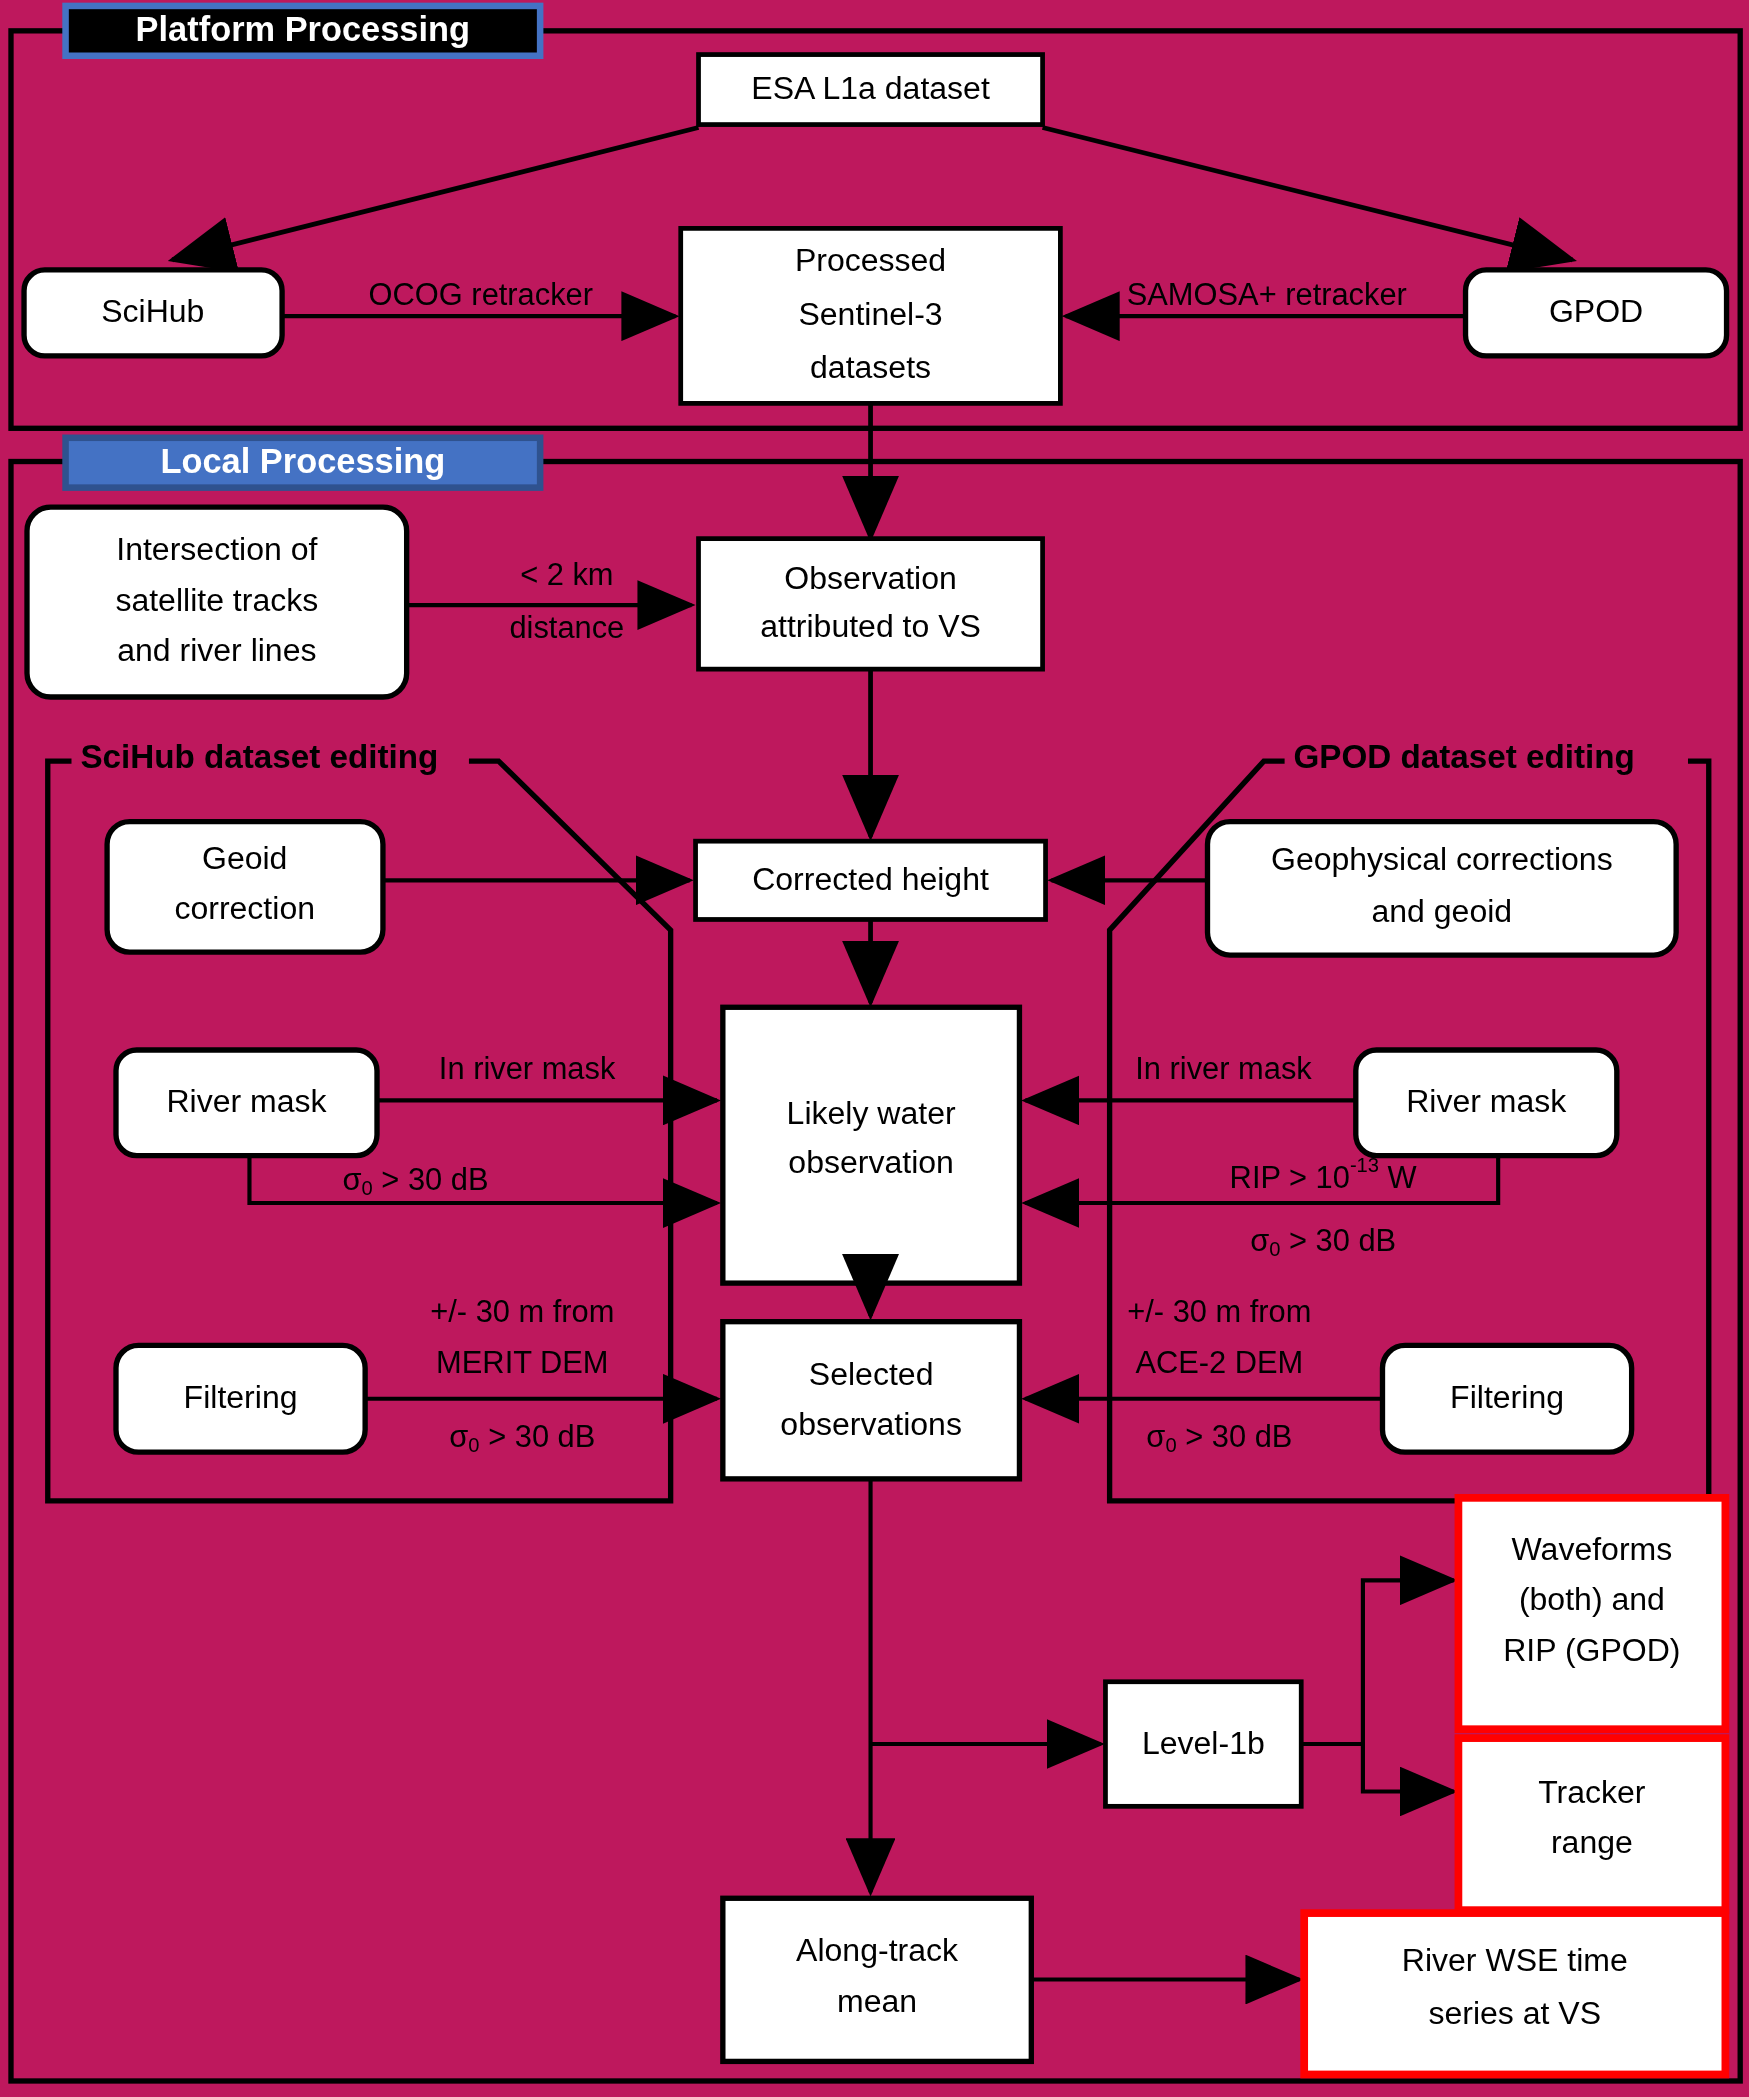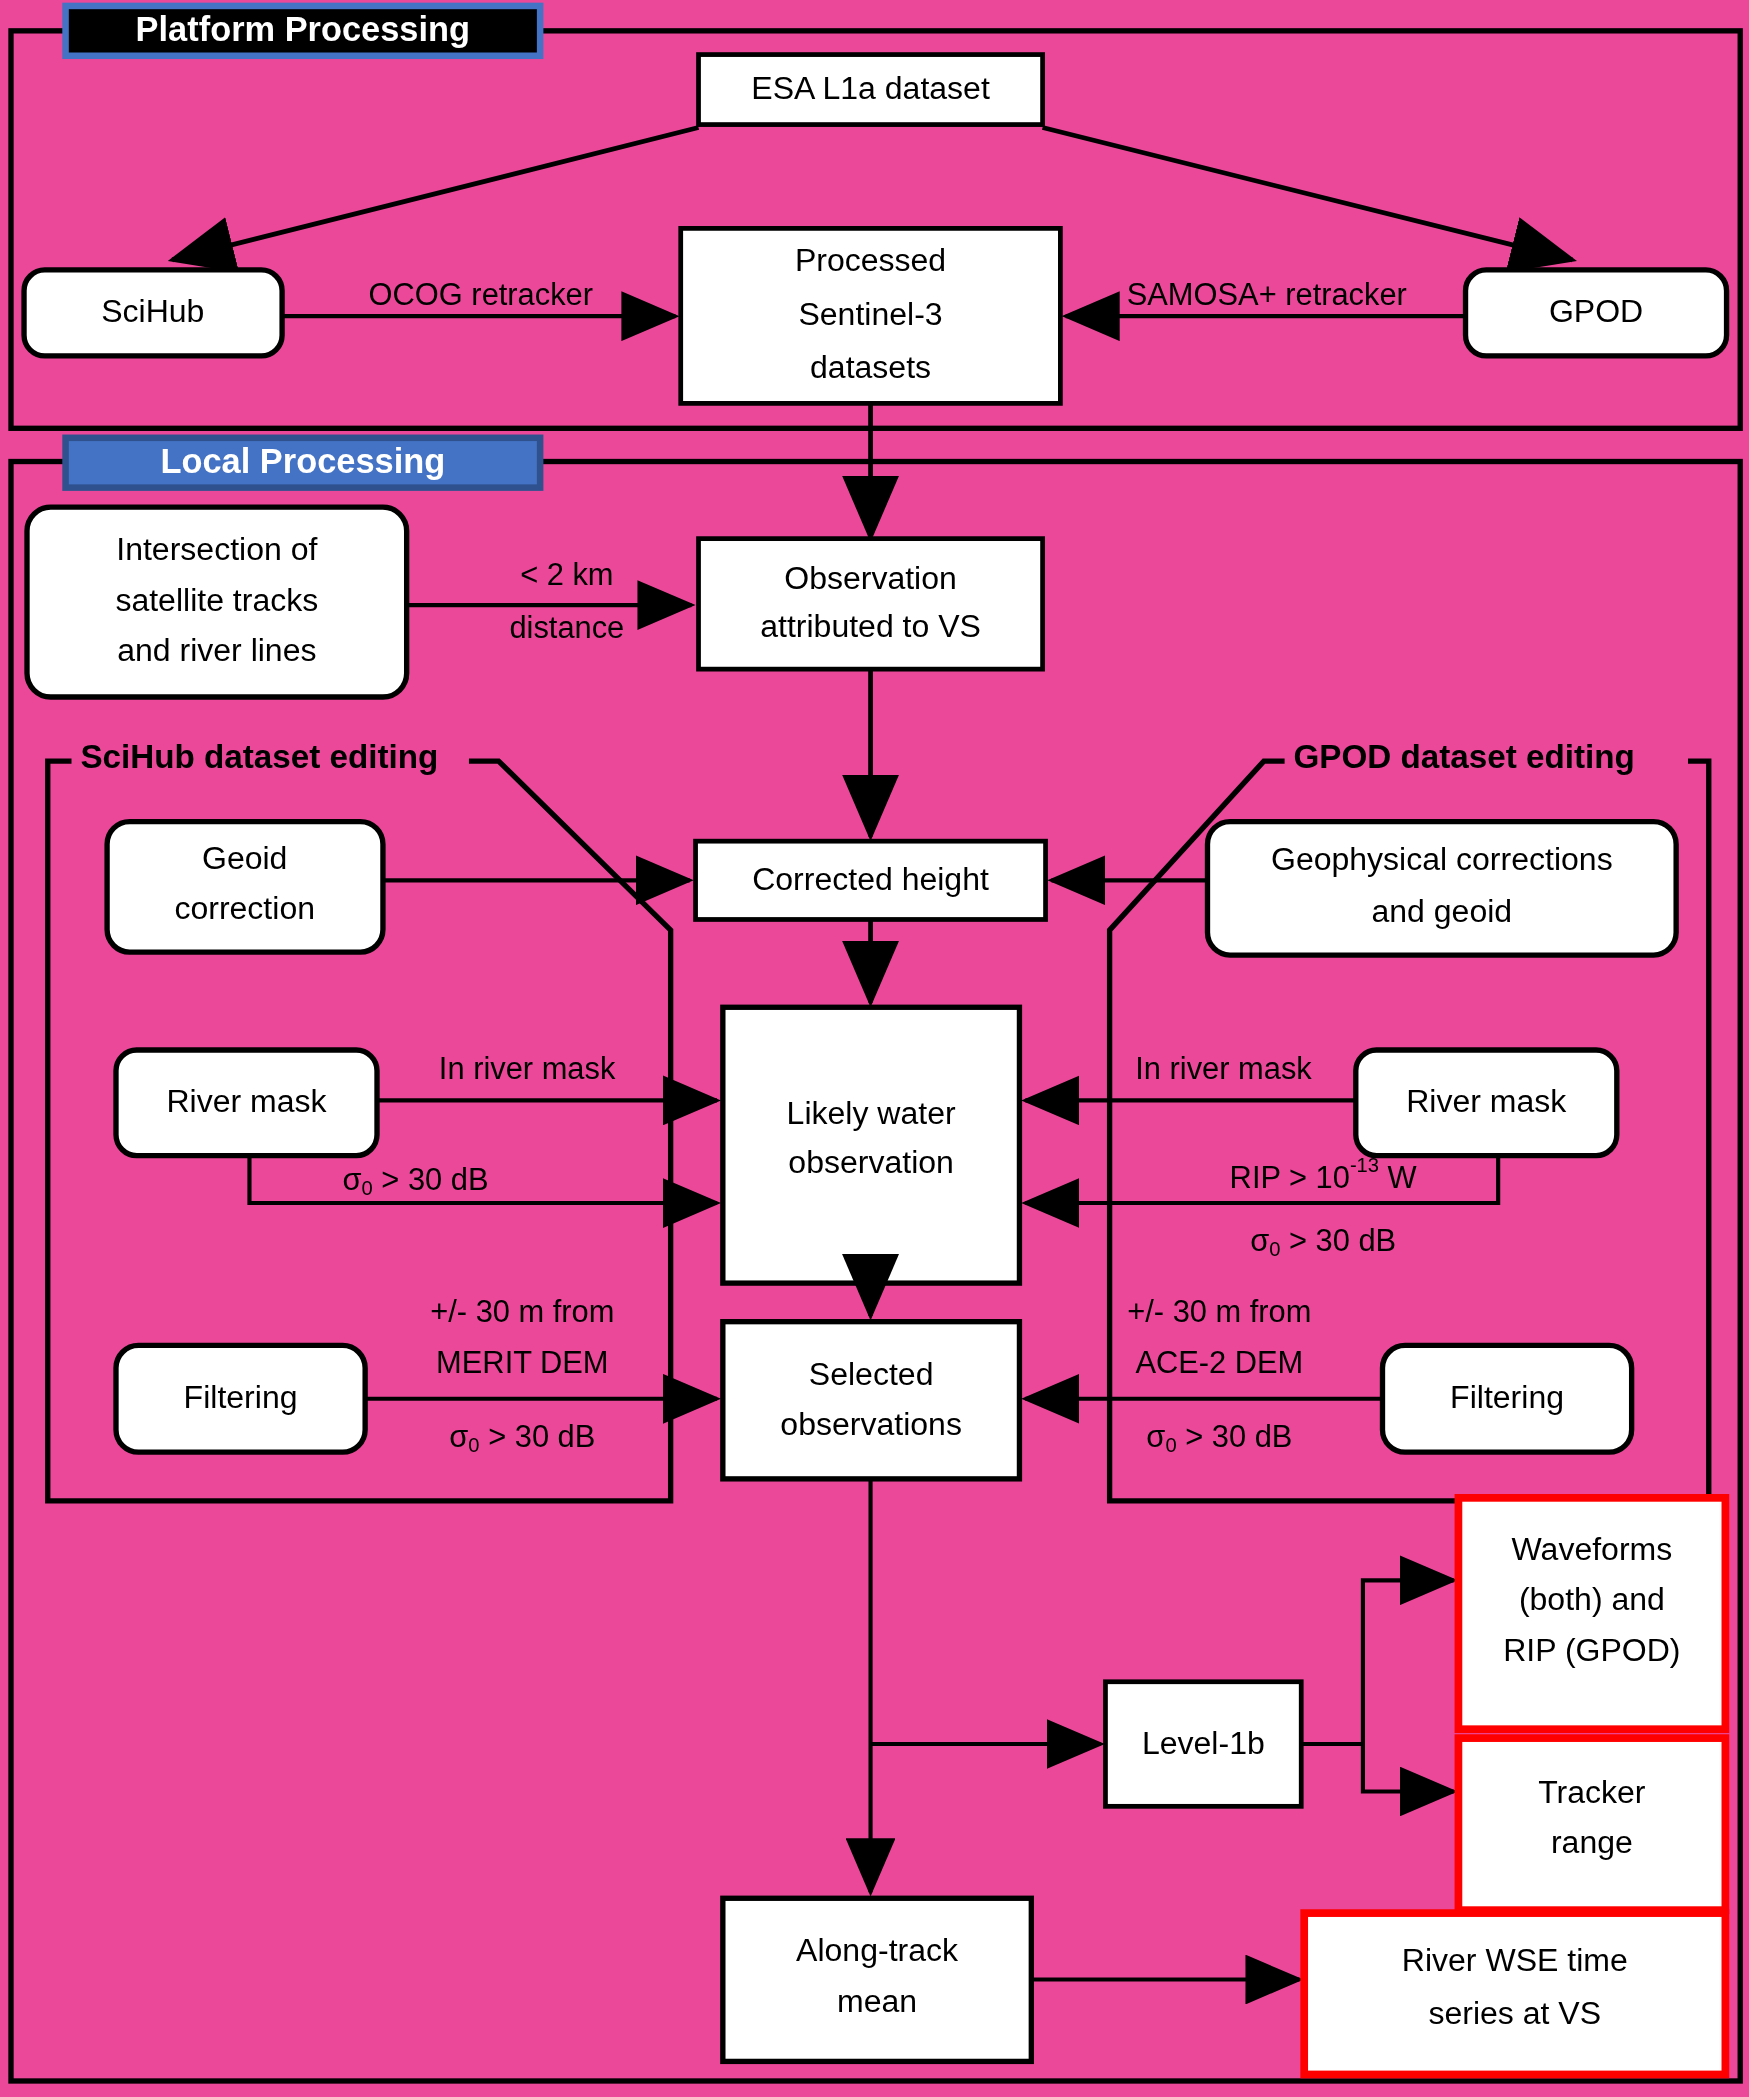--- a/index.html
+++ b/index.html
@@ -1,17 +1,17 @@
 <!DOCTYPE html>
 <html style="font-size:9.5px"><head>
 <meta charset="utf-8">
 <style>
   html,body{margin:0;padding:0;background:#ffffff;}
   body{font-family:"Liberation Sans", sans-serif;}
-  #stage{position:relative;width:1750px;height:2097px;background:#ec4899;overflow:hidden;}
+  #stage{position:relative;width:1750px;height:2097px;background:#be185d;overflow:hidden;}
   svg{position:absolute;top:0;left:0;width:1750px;height:2097px;}
   .node-text{font-family:"Liberation Sans", sans-serif;font-size:54px;fill:#000;text-anchor:middle;dominant-baseline:middle;}
   .edge-text{font-family:"Liberation Sans", sans-serif;font-size:52px;fill:#000;text-anchor:middle;dominant-baseline:middle;}
   .group-title{font-family:"Liberation Sans", sans-serif;font-size:56px;font-weight:bold;fill:#000;dominant-baseline:middle;}
   .banner-text{font-family:"Liberation Sans", sans-serif;font-size:58px;font-weight:bold;fill:#ffffff;text-anchor:middle;dominant-baseline:middle;}
   .sub{font-size:34px;}
   .sup{font-size:34px;}
 </style>
 </head>
 <body>

